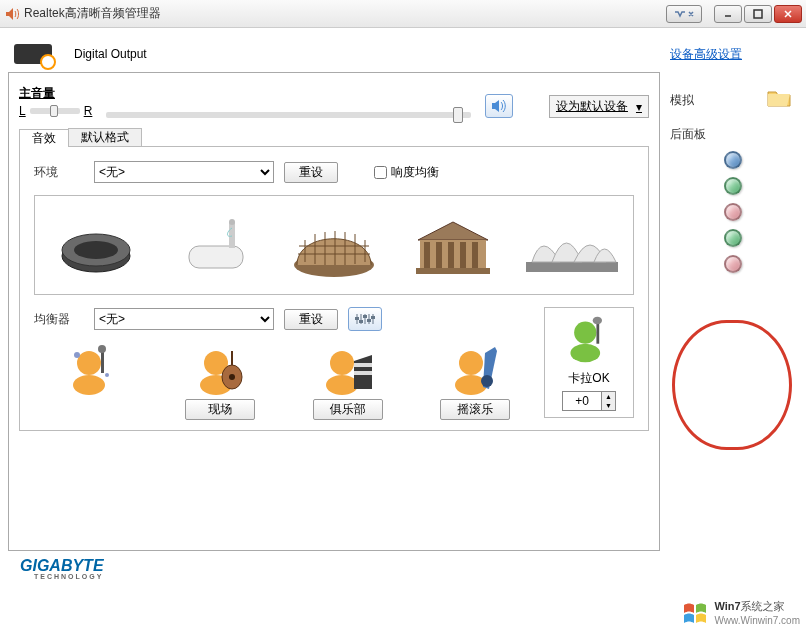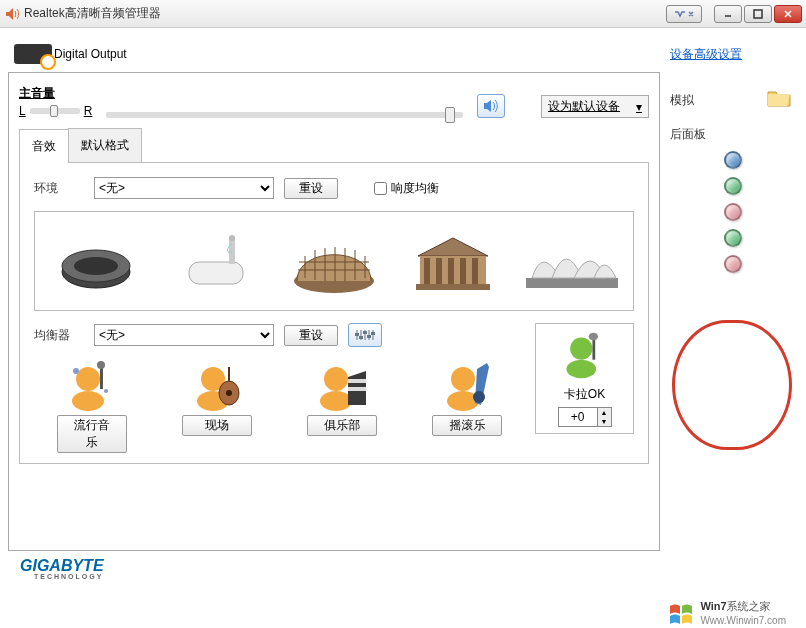--- a/index.html
+++ b/index.html
@@ -10,78 +10,78 @@
 .titlebar .title { flex: 1; color: #333; }
 .winbtns { display: flex; gap: 2px; }
 .winbtn { width: 28px; height: 18px; border: 1px solid #888; background: linear-gradient(#f8f8f8,#dcdcdc); border-radius: 3px; display: flex; align-items: center; justify-content: center; font-size: 10px; cursor: pointer; }
 .winbtn.help { width: 36px; margin-right: 10px; }
 .winbtn.close { background: linear-gradient(#e97a6f,#c9382a); color: #fff; border-color: #a52a1f; }
 
 .main { display: flex; padding: 8px; height: 560px; gap: 8px; }
 .leftcol { flex: 1; display: flex; flex-direction: column; }
 .rightcol { width: 130px; padding: 4px 2px; font-size: 12px; position: relative; }
 
-.device-tab { display: flex; align-items: center; gap: 2px; padding: 8px 6px; font-size: 12px; }
+.device-tab { display: flex; align-items: center; gap: 22px; padding: 8px 6px; font-size: 12px; }
 .device-img { width: 38px; height: 20px; background: #333; border-radius: 3px; position: relative; }
 .device-img::after { content:''; position:absolute; bottom:-6px; right:-4px; width:12px; height:12px; border:2px solid #f90; border-radius:50%; background:#fff; }
 
 .content-box { border: 1px solid #aaa; flex: 1; padding: 12px 10px 8px; display: flex; flex-direction: column; gap: 10px; background: #fff; }
 
 .volume-row { display: flex; align-items: flex-end; gap: 8px; font-size: 12px; text-decoration: underline; }
 .vol-block { }
 .vol-label { font-weight: bold; margin-bottom: 2px; }
 .balance { display:flex; align-items:center; gap:4px; }
 .mini-slider { width: 50px; height: 6px; background: #ddd; position: relative; border-radius: 2px; }
 .mini-slider .thumb { position:absolute; top:-3px; left:20px; width:8px; height:12px; background:#f0f0f0; border:1px solid #888; border-radius:2px; }
 .long-slider { flex:1; height: 6px; background: #ddd; position: relative; border-radius: 2px; margin: 0 6px; }
 .long-slider .thumb { position:absolute; top:-5px; right:8px; width:10px; height:16px; background:#f0f0f0; border:1px solid #888; border-radius:2px; }
 .spk-btn { width: 28px; height: 24px; border:1px solid #7aa3d6; border-radius:3px; background:linear-gradient(#fff,#dce8f6); display:flex; align-items:center; justify-content:center; cursor:pointer; }
-.dropdown-btn { border:1px solid #aaa; background:#f4f4f4; padding:2px 6px; font-size:12px; display:flex; align-items:center; gap:16px; cursor:pointer; }
+.dropdown-btn { border:1px solid #aaa; background:#f4f4f4; padding:2px 6px; font-size:12px; display:flex; align-items:center; gap:8px; cursor:pointer; }
 
 .tabs { display:flex; border-bottom:1px solid #bbb; font-size:12px; }
-.tab { padding:8px 12px; border:1px solid #bbb; border-bottom:none; background:#f0f0f0; margin-right:-1px; cursor:pointer; }
+.tab { padding:0 12px; border:1px solid #bbb; border-bottom:none; background:#f0f0f0; margin-right:-1px; cursor:pointer; }
 .tab.active { background:#fff; position:relative; top:1px; }
 
 .effects-panel { border:1px solid #bbb; border-top:none; padding:14px 14px 10px; flex:1; display:flex; flex-direction:column; gap:12px; }
 
 .row { display:flex; align-items:center; gap:10px; font-size:12px; }
 .row .lbl { width:50px; color:#333; }
 .row select { width:180px; height:22px; font-size:12px; border:1px solid #999; background:#fff; }
 .btn { border:1px solid #999; background:linear-gradient(#fff,#e8e8e8); padding:1px 14px; font-size:12px; border-radius:2px; cursor:pointer; }
 .checkbox { display:flex; align-items:center; gap:4px; }
 
 .env-gallery { border:1px solid #bbb; height:100px; display:flex; padding:4px; gap:4px; background:#fff; }
 .env-item { flex:1; display:flex; align-items:center; justify-content:center; border-right:none; cursor:pointer; }
 
 .bottom-row { display:flex; gap:10px; align-items:flex-start; }
 .eq-col { flex:1; display:flex; flex-direction:column; gap:10px; }
 .preset-row { display:flex; gap:10px; }
 .preset { flex:1; display:flex; flex-direction:column; align-items:center; gap:2px; }
 .preset-icon { width:56px; height:56px; }
 .preset-btn { width:70px; }
-.karaoke-box { width:99px; border:1px solid #bbb; padding:6px 4px; display:flex; flex-direction:column; align-items:center; gap:4px; background:#fff; }
+.karaoke-box { width:90px; border:1px solid #bbb; padding:6px 4px; display:flex; flex-direction:column; align-items:center; gap:4px; background:#fff; }
 .spinner { display:flex; align-items:center; border:1px solid #888; }
 .spinner input { width:38px; text-align:center; border:none; font-size:12px; padding:1px; }
 .spinner .arrows { display:flex; flex-direction:column; }
 .spinner .arrows span { width:14px; height:9px; border-left:1px solid #888; background:#eee; font-size:7px; text-align:center; line-height:9px; cursor:pointer; }
 
 .brand { padding:6px 12px 0; color:#0066a6; font-weight:bold; font-style:italic; font-size:16px; }
 .brand-sub { font-size:7px; color:#666; letter-spacing:2px; margin-top:-2px; padding-left:14px; font-style:normal; }
 
 .rightcol .adv-link { color:#0a5bc4; text-decoration:underline; cursor:pointer; font-size:12px; margin:6px 0 12px; display:inline-block; }
 .rightcol .folder-icon { position:absolute; top:50px; right:6px; }
 .rightcol .sect { margin-top:17px; color:#333; }
 .jacks { display:flex; flex-direction:column; align-items:center; gap:8px; margin-top:8px; }
 .jack { width:18px; height:18px; border-radius:50%; border:2px solid rgba(0,0,0,0.25); cursor:pointer; box-shadow: inset 2px 2px 4px rgba(255,255,255,0.6), 1px 1px 2px rgba(0,0,0,0.2); }
 .j-blue { background:radial-gradient(circle at 30% 30%, #9bc1e8, #4a7db3); }
 .j-green { background:radial-gradient(circle at 30% 30%, #a6e0b8, #4fa86b); }
 .j-pink { background:radial-gradient(circle at 30% 30%, #f2c0c5, #d18a92); }
 .red-oval { position:absolute; top:284px; left:4px; width:120px; height:130px; border:3px solid #d43a2a; border-radius:50%/55%; pointer-events:none; }
 
-.watermark { position:absolute; bottom:2px; right:20px; font-size:11px; color:#555; display:flex; align-items:flex-end; gap:4px; }
+.watermark { position:absolute; bottom:2px; right:6px; font-size:11px; color:#555; display:flex; align-items:center; gap:4px; }
 .watermark b { color:#333; }
 .winlogo { width:28px; height:24px; }
 
 svg { display:block; }
 </style>
 </head>
 <body>
 
 <div class="titlebar">
   <span class="icon">
@@ -257,21 +257,20 @@
               <div class="preset-row">
                 <div class="preset">
                   <svg class="preset-icon" viewBox="0 0 56 56">
                       <circle cx="24" cy="22" r="12" fill="#f4a840"></circle>
                       <ellipse cx="24" cy="44" rx="16" ry="10" fill="#f4a840"></ellipse>
                       <rect x="36" y="10" width="3" height="22" fill="#555"></rect>
                       <circle cx="37" cy="8" r="4" fill="#777"></circle>
                       <circle cx="12" cy="14" r="3" fill="#89c"></circle>
                       <circle cx="42" cy="34" r="2" fill="#89c"></circle>
                     </svg>
-                  <button class="btn preset-btn">流行音乐</button>
                 </div>
                 <div class="preset">
                   <svg class="preset-icon" viewBox="0 0 56 56">
                       <circle cx="24" cy="22" r="12" fill="#f4a840"></circle>
                       <ellipse cx="24" cy="44" rx="16" ry="10" fill="#f4a840"></ellipse>
                       <ellipse cx="40" cy="36" rx="10" ry="12" fill="#a86a3e" stroke="#5a3216"></ellipse>
                       <line x1="40" y1="24" x2="40" y2="10" stroke="#5a3216" stroke-width="2"></line>
                       <circle cx="40" cy="36" r="3" fill="#3a1e0a"></circle>
                     </svg>
                   <button class="btn preset-btn">现场</button>

